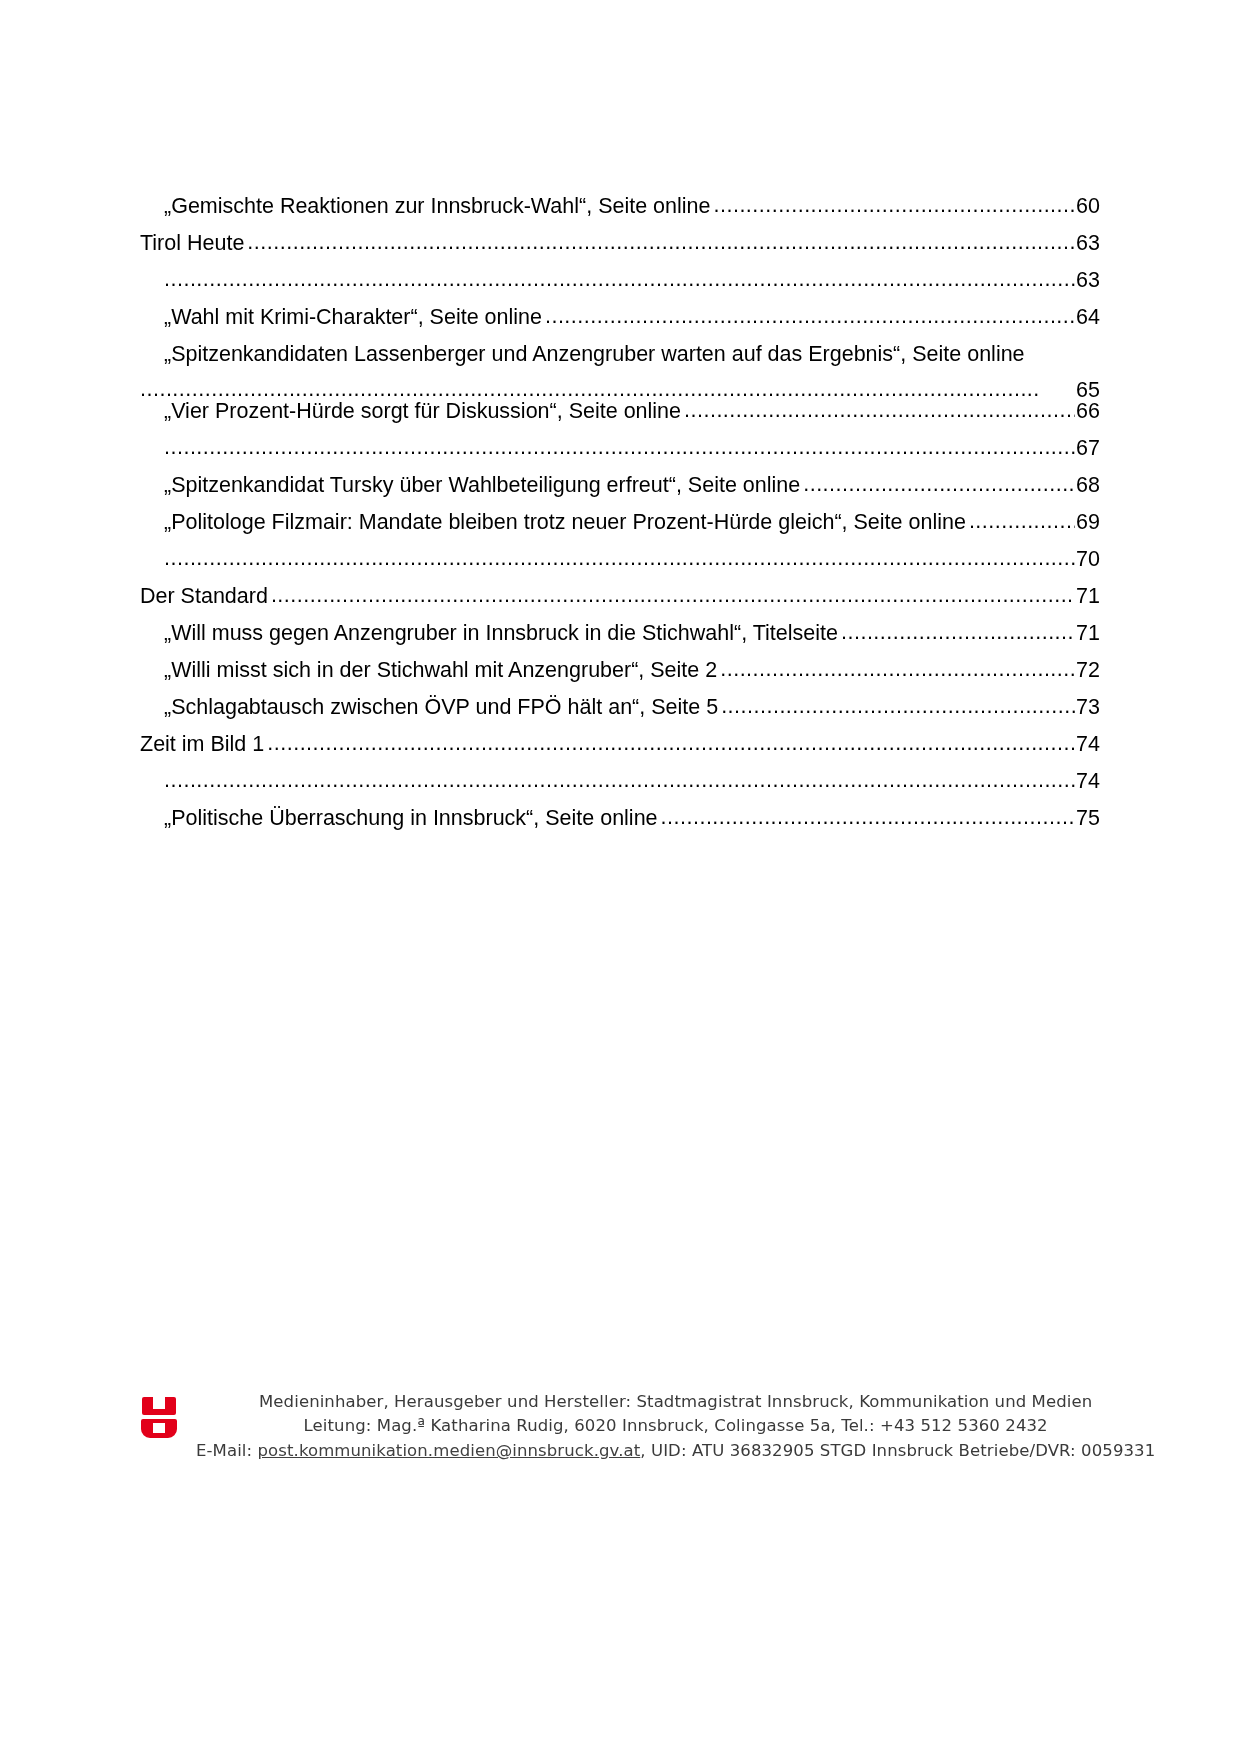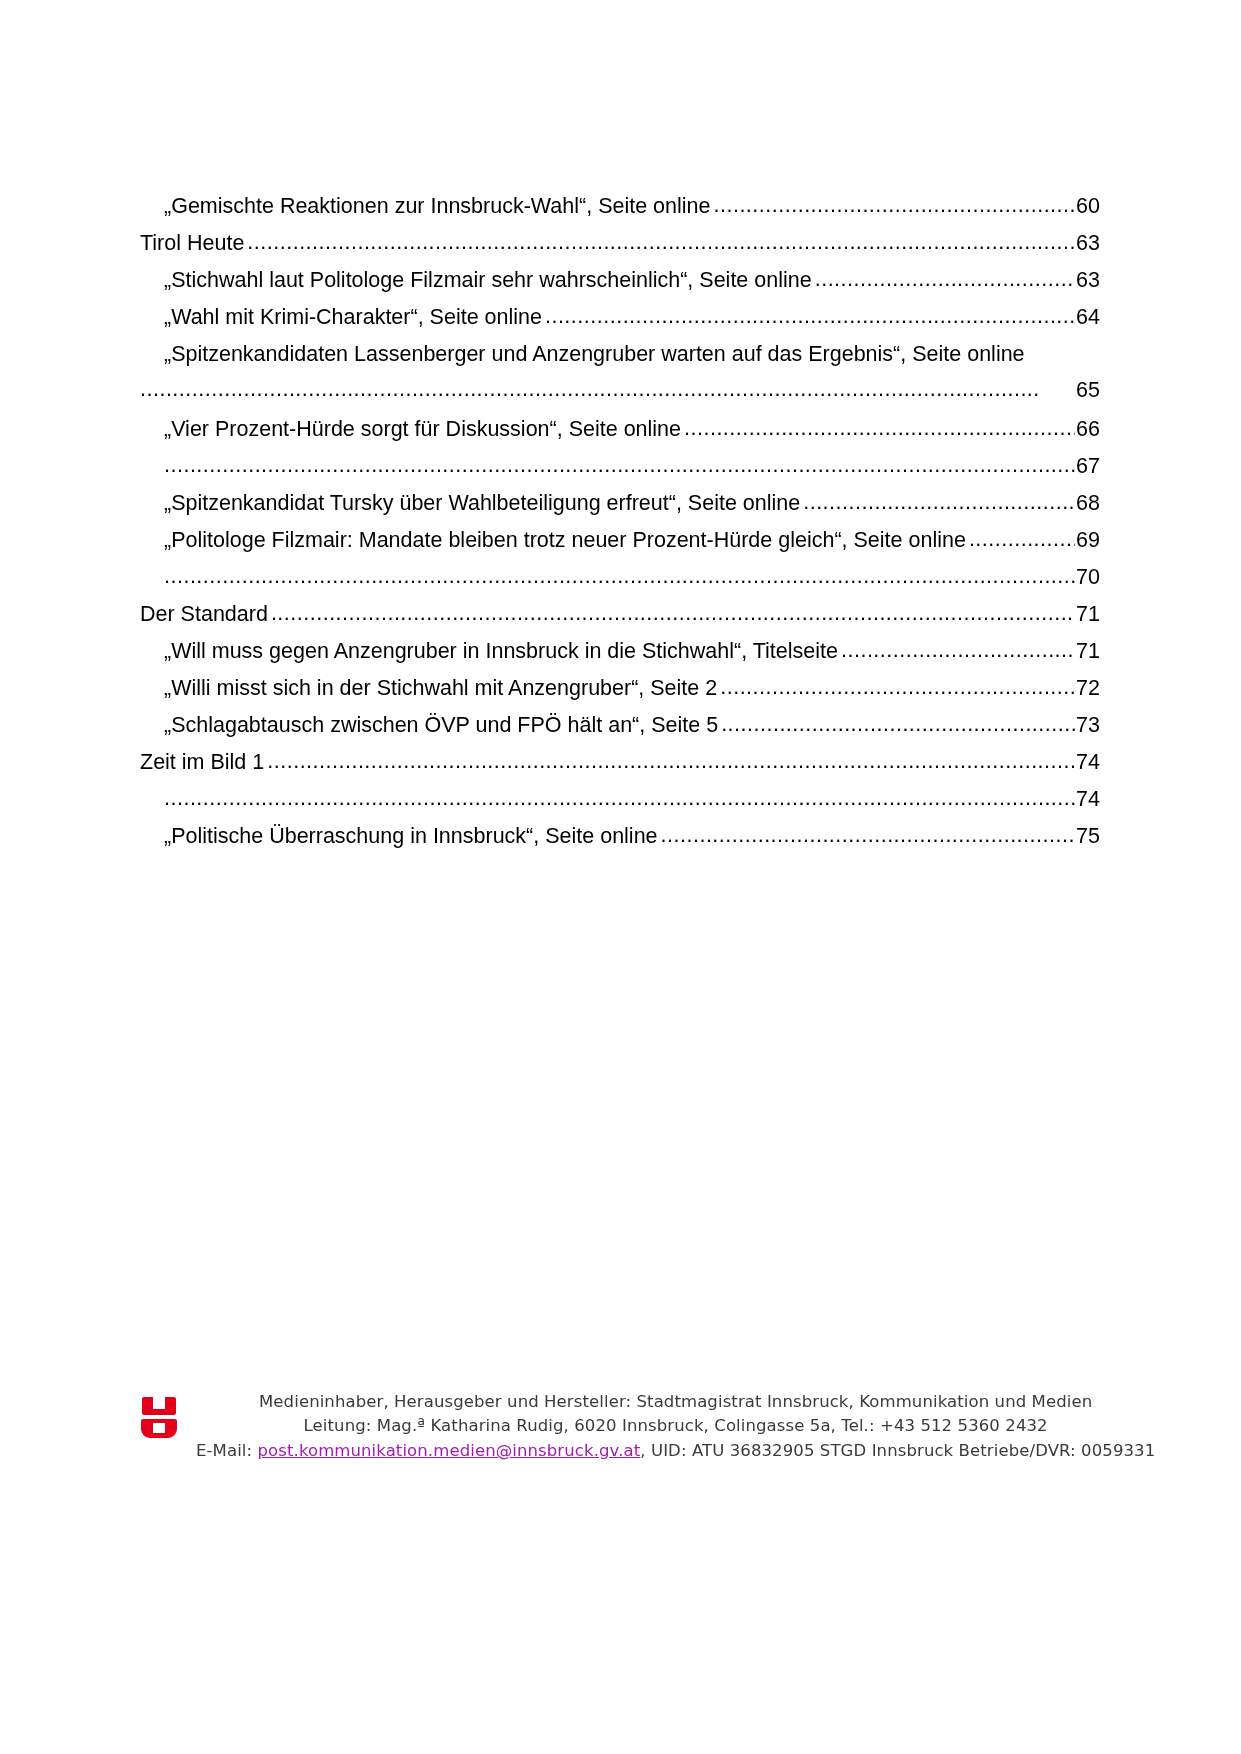--- a/index.html
+++ b/index.html
@@ -55,21 +55,21 @@
   }
   .toc-page {
     flex: 0 0 auto;
     padding-left: 1px;
     text-align: center;
   }
   .toc-entry-2line {
     padding-left: 24px;
     font-size: 21.5px;
     line-height: 1.0;
-    margin-bottom: 18px;
+    margin-bottom: 0;
   }
   .toc-entry-2line .first-line {
     display: block;
     white-space: nowrap;
   }
   .toc-entry-2line .second-line {
     display: flex;
     align-items: baseline;
     margin-top: 14px;
   }
@@ -103,41 +103,40 @@
     line-height: 1.48;
     color: #3a3a3a;
     font-family: "DejaVu Sans", sans-serif;
     letter-spacing: 0.1px;
   }
   .footer-text div {
     white-space: nowrap;
   }
   .footer-link {
     text-decoration: underline;
-    color: #a21caf;
+    color: #404040;
   }
 </style>
 </head>
 <body>
 
 <div class="page">
 
   <div class="toc" id="toc-root">
       <div class="toc-entry level-2">
         <span class="toc-text">„Gemischte Reaktionen zur Innsbruck-Wahl“, Seite online</span>
         <span class="toc-leader">.......................................................................................................................................................................................................</span>
         <span class="toc-page">60</span>
       </div>
       <div class="toc-entry level-1">
         <span class="toc-text">Tirol Heute</span>
         <span class="toc-leader">.......................................................................................................................................................................................................</span>
         <span class="toc-page">63</span>
       </div>
       <div class="toc-entry level-2">
-        <span class="toc-text">„Stichwahl laut Politologe Filzmair sehr wahrscheinlich“, Seite online</span>
         <span class="toc-leader">.......................................................................................................................................................................................................</span>
         <span class="toc-page">63</span>
       </div>
       <div class="toc-entry level-2">
         <span class="toc-text">„Wahl mit Krimi-Charakter“, Seite online</span>
         <span class="toc-leader">.......................................................................................................................................................................................................</span>
         <span class="toc-page">64</span>
       </div>
       <div class="toc-entry-2line">
         <span class="first-line">„Spitzenkandidaten Lassenberger und Anzengruber warten auf das Ergebnis“, Seite online</span>

